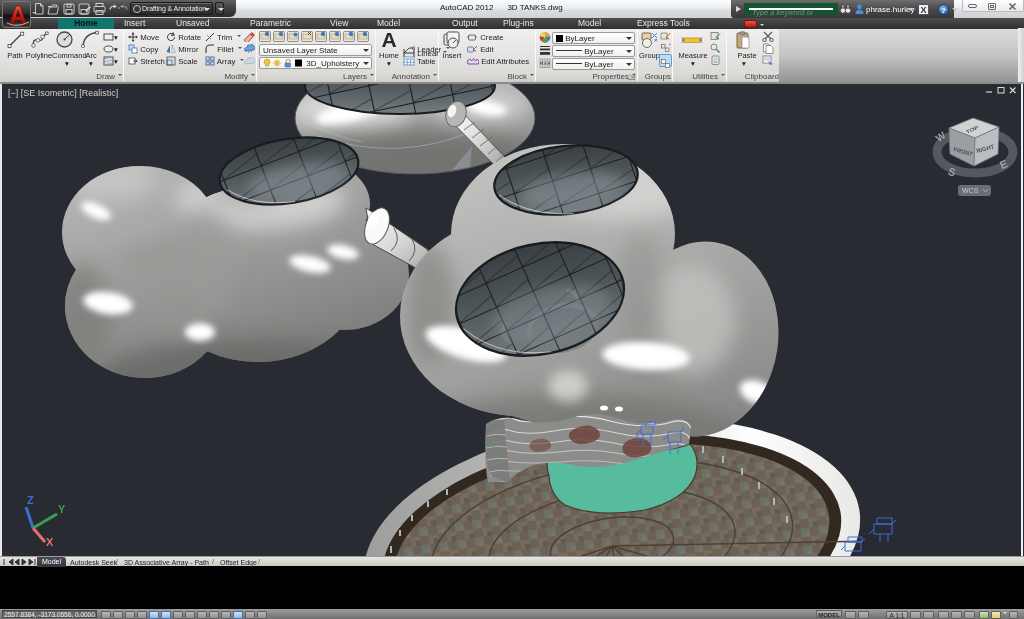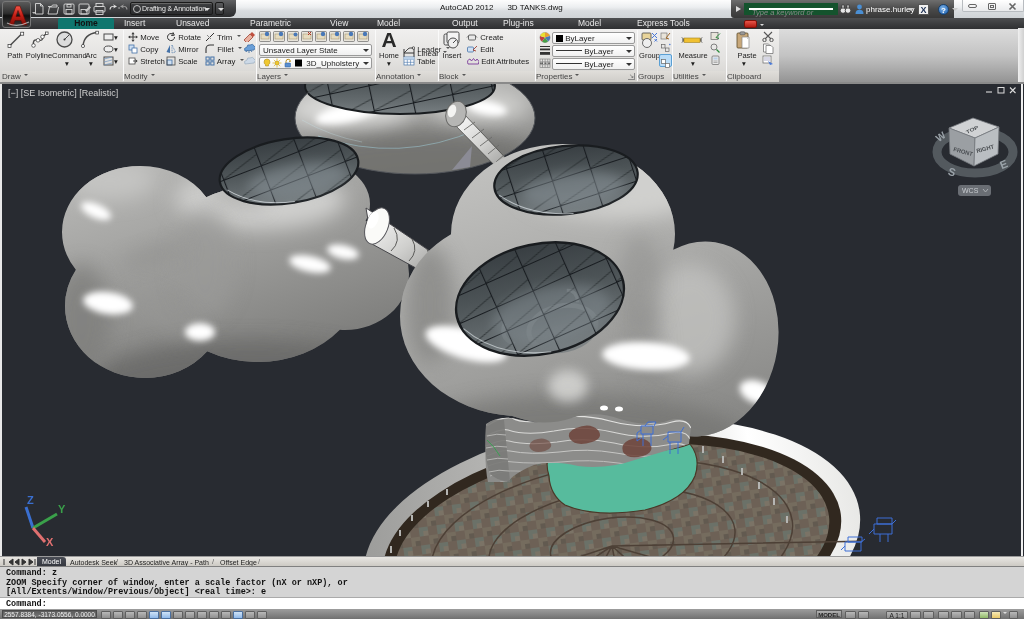--- a/index.html
+++ b/index.html
@@ -29,21 +29,21 @@
 #tabrow{left:0;top:18px;width:1024px;height:11px;background:linear-gradient(180deg,#4d4e50,#3a3b3d 60%,#2f3032)}
 .rtab{position:absolute;top:18px;height:11px;font-size:8.5px;color:#e8e8e8;line-height:11px}
 #tab-home{left:58px;top:18px;width:56px;height:11px;background:#0f766e;border-radius:2px 2px 0 0;color:#111;text-align:center;font-weight:bold}
 #tabredicon{left:744px;top:20px;width:13px;height:8px;background:linear-gradient(180deg,#e85549,#b01c12);border-radius:2px;border:1px solid #801008}
 #tabredicon:after{content:"";position:absolute;right:-8px;top:3px;border:2.5px solid transparent;border-top-color:#ddd}
 
 #ribbon{left:0;top:29px;width:1024px;height:55px;background:linear-gradient(180deg,#f0efee 0%,#e3e2e0 55%,#d3d1ce 100%)}
 #ribbon-empty{left:779px;top:29px;width:245px;height:53px;background:linear-gradient(180deg,#dcdcdc 0%,#c3c3c3 50%,#949494 100%)}
 #ribbon-bottom{left:0;top:82px;width:1024px;height:2.5px;background:#8a8a8a}
 .panel-sep{position:absolute;top:30px;width:1px;height:51px;background:#b4b2af;border-right:1px solid #fafafa}
-.ptitle{position:absolute;top:71px;height:11px;font-size:8px;color:#444;text-align:left;line-height:11px;background:linear-gradient(180deg,#e0deda,#cfcdc9)}
+.ptitle{position:absolute;top:71px;height:11px;font-size:8px;color:#444;text-align:right;line-height:11px;background:linear-gradient(180deg,#e0deda,#cfcdc9)}
 .ptitle .dd{display:inline-block;margin-left:3px;border:2.5px solid transparent;border-top-color:#555;vertical-align:1px}
 .bicon{position:absolute}
 .blabel{position:absolute;font-size:7.5px;color:#1c1c1c;text-align:center}
 .srow{position:absolute;font-size:7.8px;color:#1c1c1c;white-space:nowrap}
 .cbox{position:absolute;background:linear-gradient(180deg,#fff,#f0f0f0);border:1px solid #9a9a9a;border-radius:2px;font-size:8px;color:#222}
 .cbox .dd{position:absolute;right:2px;top:4px;border:3px solid transparent;border-top-color:#333}
 .sdd{display:inline-block;border:2.5px solid transparent;border-top-color:#555;vertical-align:1px;margin-left:2px}
 
 #viewport{left:0;top:84px;width:1024px;height:472px;background:#282b31}
 
@@ -712,24 +712,20 @@
 </g>
 </svg>
 <div style="position:absolute;left:37px;top:0;width:29px;height:10px;background:linear-gradient(180deg,#4a4d55,#32353c);color:#fff;text-align:center;line-height:10px;border-radius:0 3px 0 0;font-size:7px">Model</div>
 <span style="position:absolute;left:70px;top:1.5px;color:#222;font-size:7px">Autodesk Seek</span>
       <span style="position:absolute;left:116px;top:0px;color:#666">/</span>
 <span style="position:absolute;left:124px;top:1.5px;color:#222;font-size:7px">3D Associative Array - Path</span>
       <span style="position:absolute;left:212px;top:0px;color:#666">/</span>
 <span style="position:absolute;left:220px;top:1.5px;color:#222;font-size:7px">Offset Edge</span>
       <span style="position:absolute;left:258px;top:0px;color:#666">/</span>
 </div>
-<div class="abs" id="cmdhist">
-      <div style="padding:2px 0 0 6px;line-height:9.5px">Command: z<br>ZOOM Specify corner of window, enter a scale factor (nX or nXP), or<br>[All/Extents/Window/Previous/Object] &lt;real time&gt;: e</div>
-    </div>
-<div class="abs" id="cmdline"><span style="padding-left:6px">Command:</span></div>
 <div class="abs" id="statusbar"></div>
 <div class="abs" id="coords">2557.8384, -3173.0556, 0.0000</div>
 <div id="status-icons">
 <span class="sticon" style="left:101px"></span>
 <span class="sticon" style="left:113px"></span>
 <span class="sticon" style="left:125px"></span>
 <span class="sticon" style="left:137px"></span>
 <span class="sticon on" style="left:149px"></span>
 <span class="sticon on" style="left:161px"></span>
 <span class="sticon" style="left:173px"></span>

